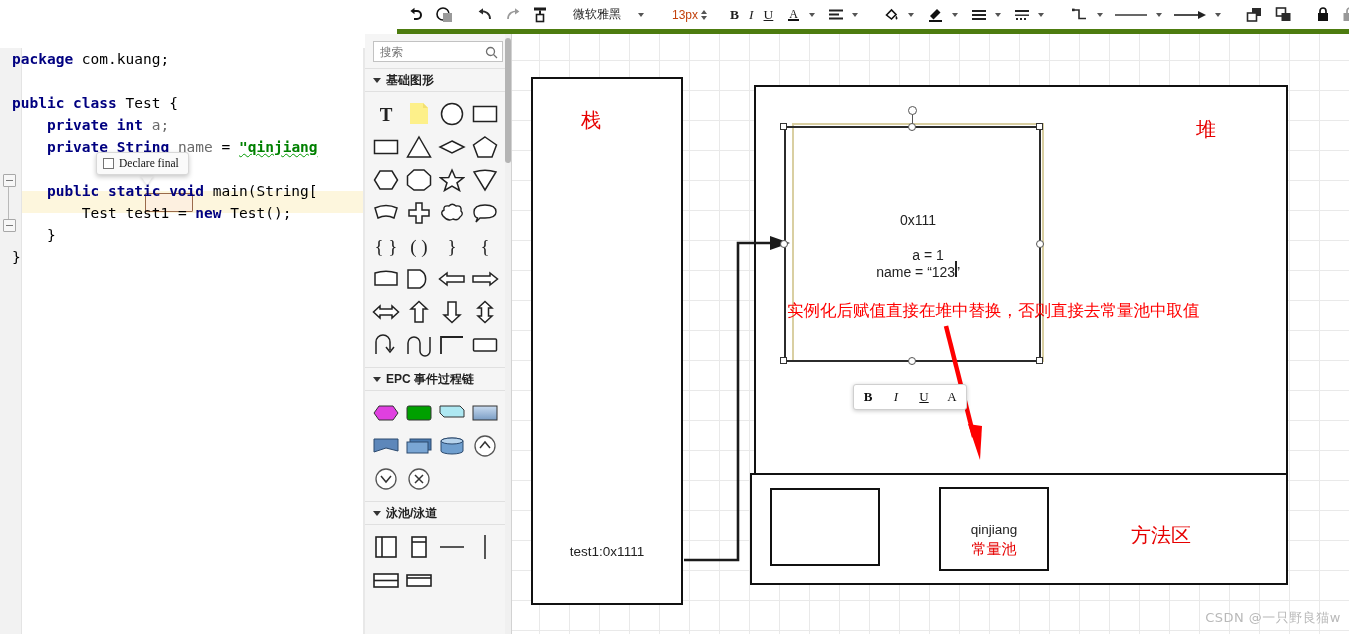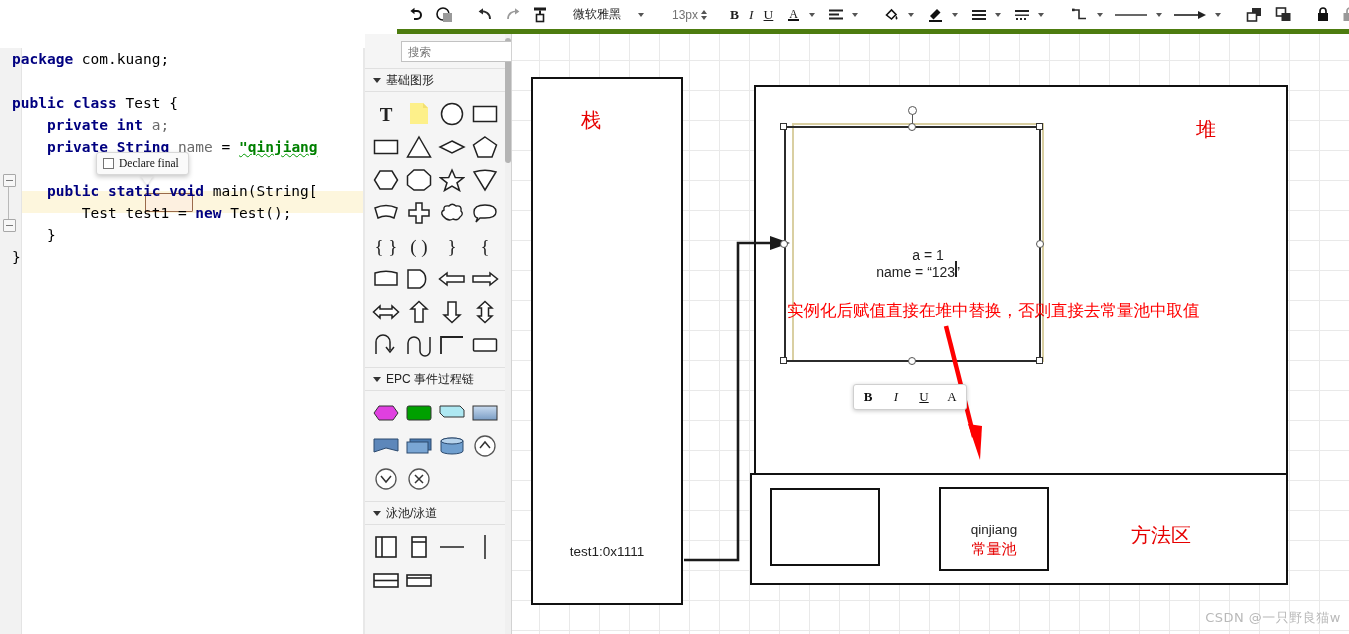--- a/index.html
+++ b/index.html
@@ -73,35 +73,35 @@
   }
 
   
   #shape-panel {
     position: absolute; left: 365px; top: 34px; width: 147px; height: 600px;
     background: #f5f5f5; border-right: 1px solid #d2d2d2; overflow: hidden;
   }
   #shape-search-wrap { padding: 7px 8px 6px 8px; }
   #shape-search {
     width: 100%; height: 21px; border: 1px solid #c2c2c2; background: #fff;
-    position: relative; display: flex; align-items: center; margin-left: 28px;
+    position: relative; display: flex; align-items: center;
   }
   #shape-search input {
     border: 0; outline: 0; width: 100%; height: 19px; padding: 0 20px 0 6px;
     font-size: 11.5px; color: #444; background: transparent;
     font-family: "Liberation Sans", sans-serif;
   }
   #shape-search .mag {
     position: absolute; right: 4px; top: 3px; width: 13px; height: 13px;
   }
   .sec-header {
     height: 24px; display: flex; align-items: center; gap: 5px;
     padding-left: 8px; font-size: 12px; color: #222;
     border-top: 1px solid #e0e0e0; border-bottom: 1px solid #e0e0e0;
-    background: #f5f5f5; font-weight: 400;
+    background: #f5f5f5; font-weight: 700;
   }
   .sec-header .caret {
     width: 0; height: 0; border-left: 4.5px solid transparent; border-right: 4.5px solid transparent;
     border-top: 5.5px solid #333;
   }
   .shape-grid {
     display: flex; flex-wrap: wrap; padding: 5px 0 6px 4px; background: #f5f5f5;
   }
   .shape-cell {
     width: 33px; height: 33px; display: flex; align-items: center; justify-content: center;
@@ -185,21 +185,21 @@
   }
   .tb-sep { width: 1px; height: 20px; background: #d5d5d5; margin: 0 6px; }
   .tb-caret {
     width: 0; height: 0; border-left: 3.5px solid transparent; border-right: 3.5px solid transparent;
     border-top: 4.5px solid #555; margin-left: 3px;
   }
   #font-name {
     font-size: 12px; color: #222; min-width: 54px; text-align: left;
     font-family: "DejaVu Sans", "Liberation Sans", sans-serif;
   }
-  #font-size { font-size: 12px; color: #737373; }
+  #font-size { font-size: 12px; color: #c2410c; }
   .spin {
     display: flex; flex-direction: column; justify-content: center; margin-left: 3px; gap: 2px;
   }
   .spin i { width: 0; height: 0; border-left: 3px solid transparent; border-right: 3px solid transparent; }
   .spin .up { border-bottom: 4px solid #555; }
   .spin .dn { border-top: 4px solid #555; }
   .tbold   { font-weight: bold; font-family: "Liberation Serif", serif; font-size: 13.5px; }
   .titalic { font-style: italic; font-family: "Liberation Serif", serif; font-size: 13.5px; }
   .tunder  { text-decoration: underline; font-family: "Liberation Serif", serif; font-size: 13.5px; }
 
@@ -731,20 +731,21 @@
     <div class="handle-sq" style="left:524px; top:89px;"></div>
     <div class="handle-sq" style="left:268px; top:323px;"></div>
     <div class="handle-sq" style="left:524px; top:323px;"></div>
     <div class="handle-ci" style="left:396px; top:89px;"></div>
     <div class="handle-ci" style="left:396px; top:323px;"></div>
     <div class="handle-ci" style="left:268px; top:206px;"></div>
     <div class="handle-ci" style="left:524px; top:206px;"></div>
     <div id="rot-stem" style="left:400px; top:80px; height:12px;"></div>
     <div id="rot-handle" style="left:396px; top:72px;"></div>
 
+    <div class="dtext" style="left:280px; top:177px; width:252px; font-size:14px;">0x111</div>
     <div class="dtext" style="left:280px; top:212px; width:272px; font-size:14px;">a = 1</div>
     <div class="dtext" style="left:280px; top:229px; width:252px; font-size:14px;">name =  “123”</div>
     <div style="position:absolute; left:443px; top:227px; width:1.5px; height:16px; background:#222;"></div>
 
     <div id="red-note" style="left:275px; top:266px;">实例化后赋值直接在堆中替换，否则直接去常量池中取值</div>
 
     <svg id="red-arrow" width="60" height="140" style="left:420px; top:288px;" viewBox="0 0 60 140">
       <line x1="14" y1="4" x2="42" y2="115" stroke="#ff0000" stroke-width="4.5"></line>
       <path d="M36 102 L48 138 L50 104 Z" fill="#ff0000"></path>
     </svg>

